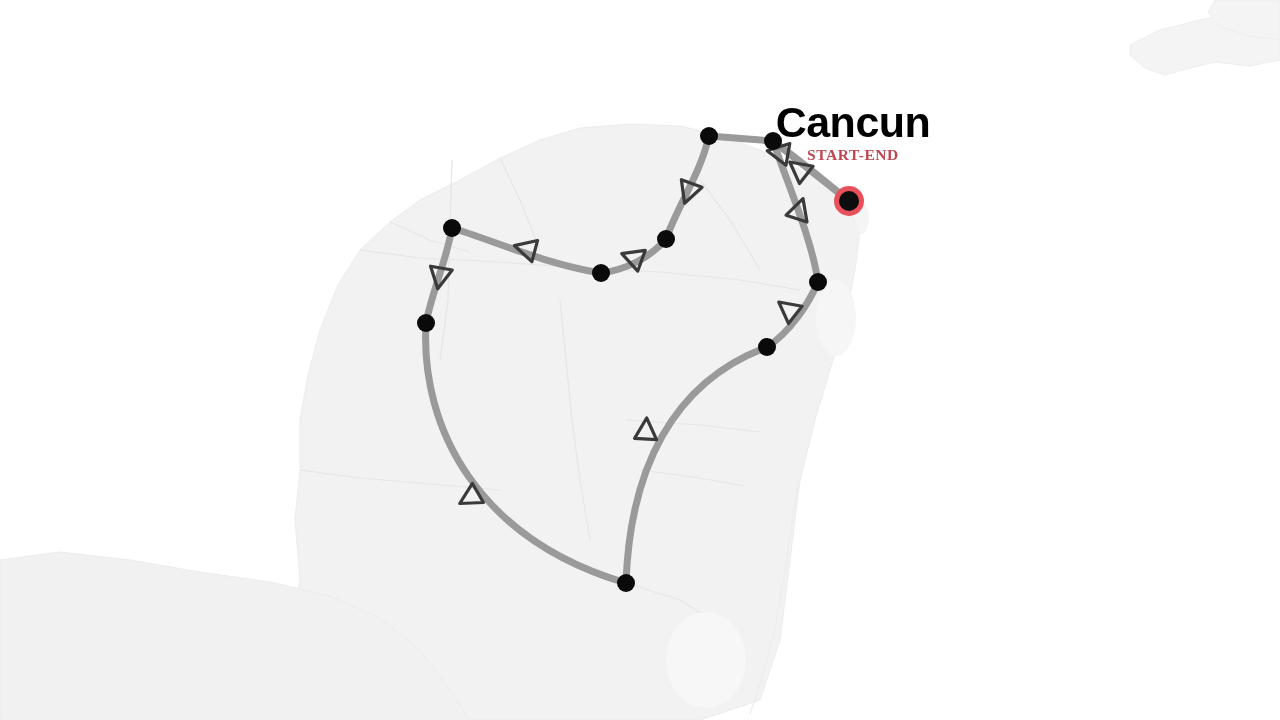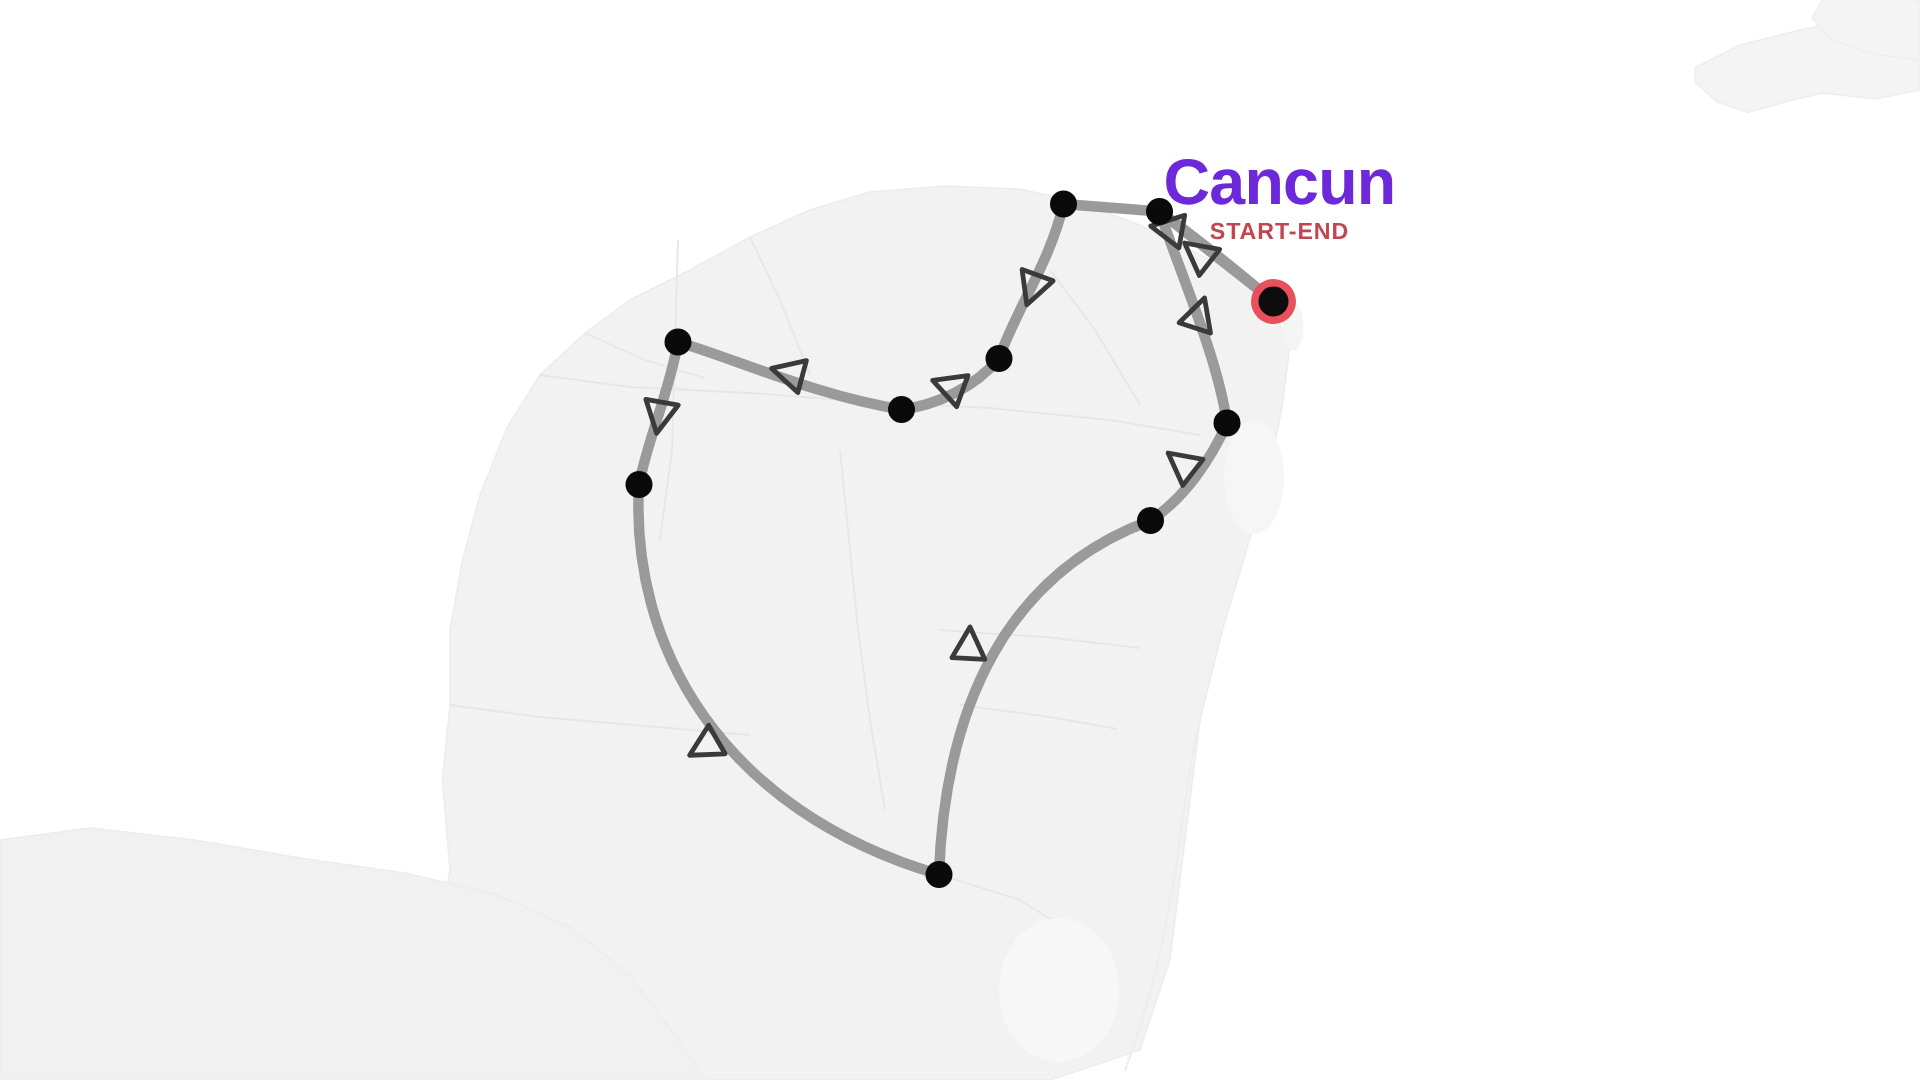--- a/index.html
+++ b/index.html
@@ -41,25 +41,25 @@
     text-align: center;
     white-space: nowrap;
   }
   .city-name {
     display: block;
     font-family: "Liberation Sans", sans-serif;
     font-weight: bold;
     font-size: 43px;
     line-height: 44px;
     letter-spacing: -0.5px;
-    color: #6d28d9;
+    color: #000000;
   }
   .city-sub {
     display: block;
-    font-family: Liberation Sans, sans-serif;
+    font-family: Liberation Serif, serif;
     font-weight: bold;
     font-size: 15.5px;
     line-height: 18px;
     letter-spacing: 0.6px;
     margin-top: 2px;
   }
 </style>
 </head>
 <body>
 

